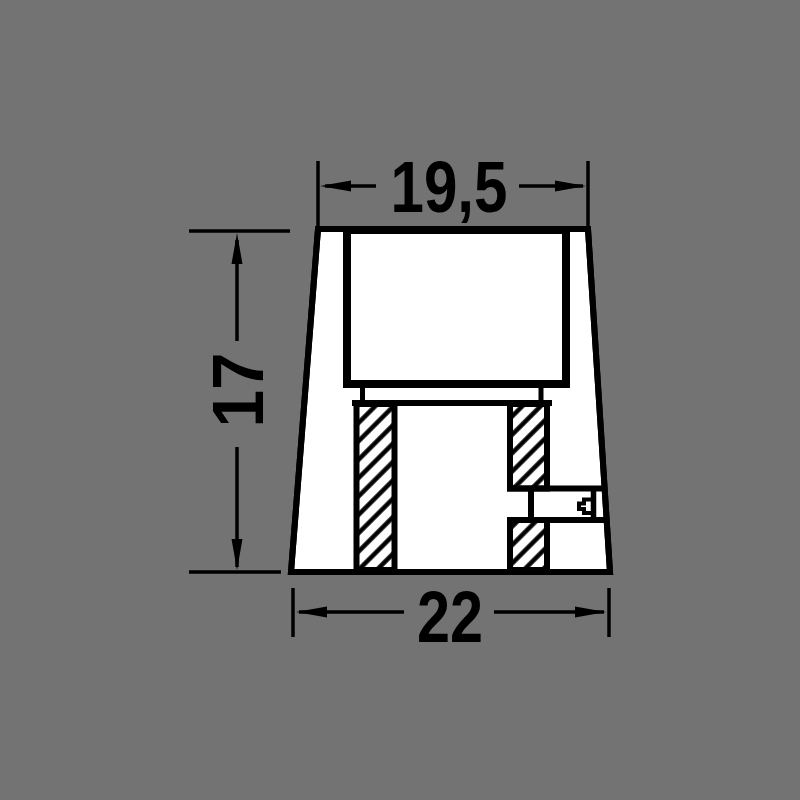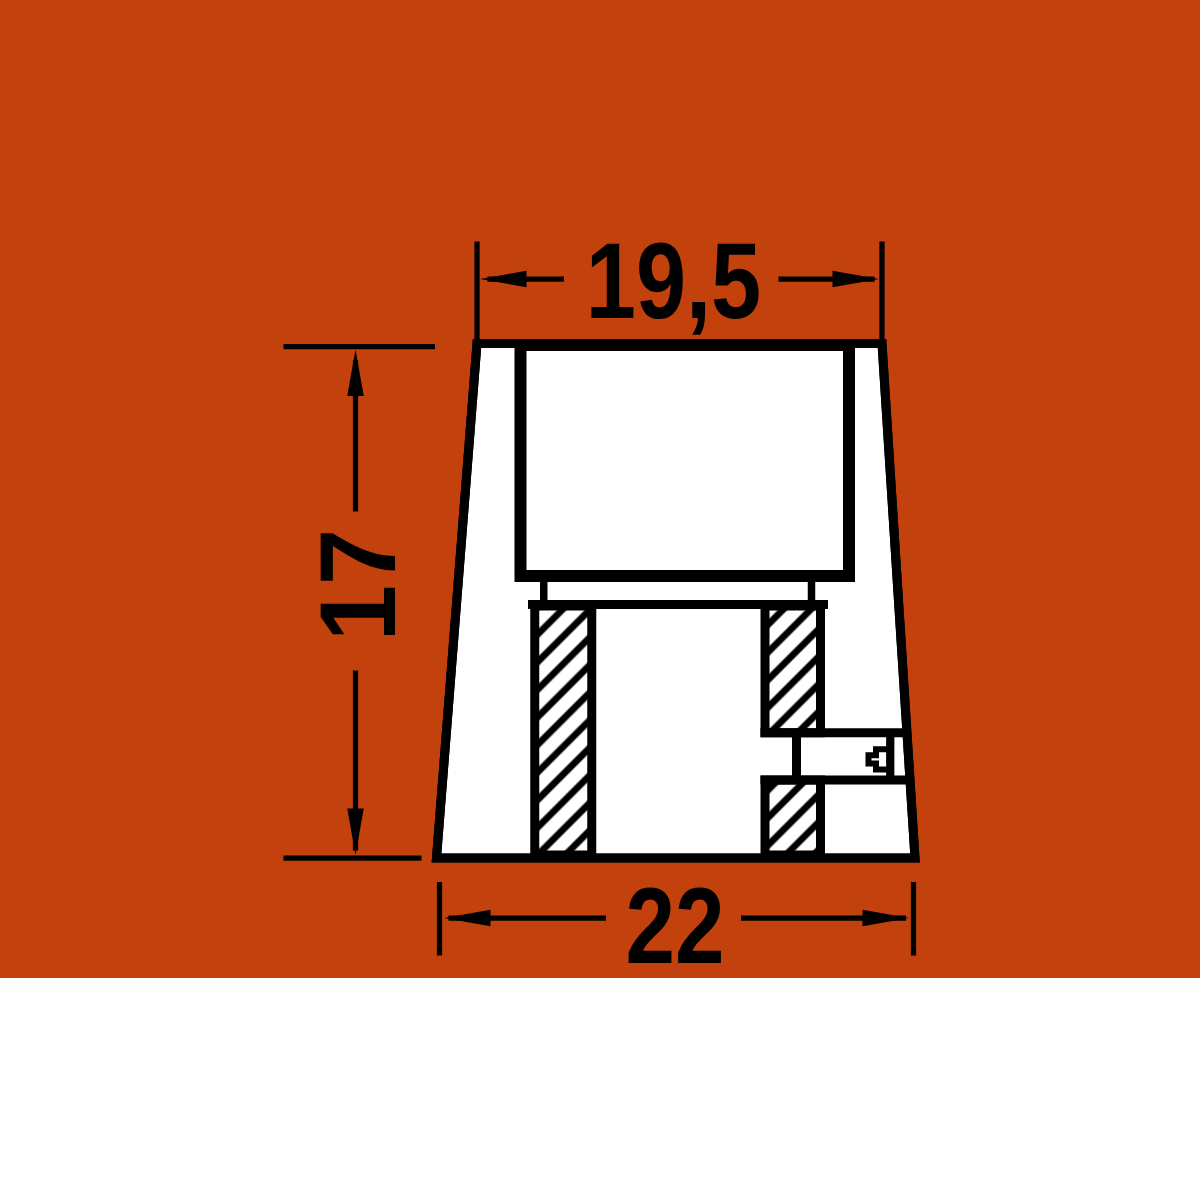--- a/index.html
+++ b/index.html
@@ -3,22 +3,22 @@
 <meta charset="utf-8">
 <style>
   html, body {
     margin: 0;
     padding: 0;
     background: #ffffff;
   }
   .canvas {
     position: relative;
     width: 800px;
-    height: 652px;
-    background: #c2410c;
+    height: 800px;
+    background: #737373;
     overflow: hidden;
   }
   svg { display: block; }
   .dim-label {
     font-family: "Liberation Sans", sans-serif;
     font-weight: bold;
     font-size: 72px;
     fill: #000000;
   }
 </style>

